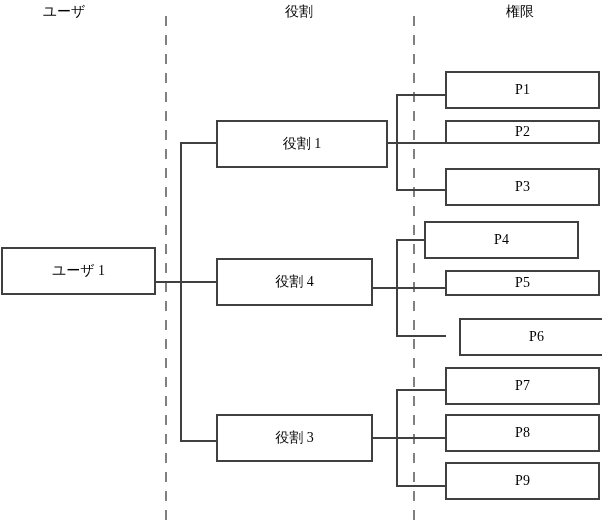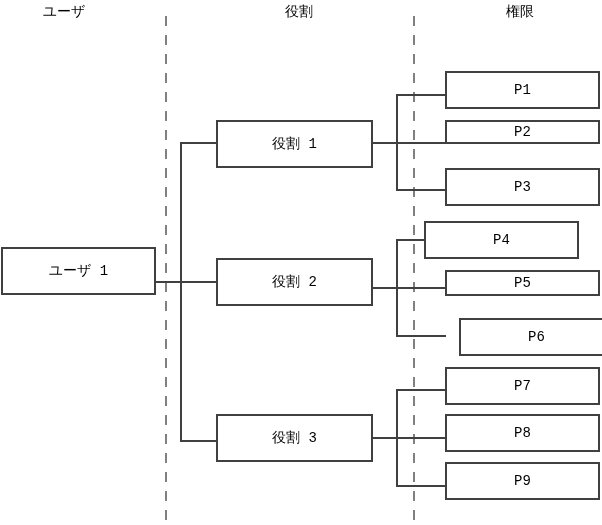--- a/index.html
+++ b/index.html
@@ -5,21 +5,21 @@
   html, body {
     margin: 0;
     padding: 0;
     background: #ffffff;
   }
   .stage {
     position: relative;
     width: 602px;
     height: 525px;
     background: var(--background, #ffffff);
-    font-family: Liberation Mono, monospace;
+    font-family: Liberation Serif, serif;
     overflow: hidden;
   }
   svg.wires {
     position: absolute;
     left: 0;
     top: 0;
     z-index: 1;
   }
   .wire {
     stroke: var(--connector, #404040);
@@ -98,22 +98,22 @@
       <line class="wire" x1="396" y1="486" x2="446" y2="486"></line>
     </g>
   </svg>
 
   <div class="col-header" style="left:14px">ユーザ</div>
   <div class="col-header" style="left:249px">役割</div>
   <div class="col-header" style="left:470px">権限</div>
 
   <div class="box" style="left:1px;top:247px;width:155px;height:48px">ユーザ 1</div>
 
-  <div class="box" style="left:216px;top:120px;width:157px;height:48px">役割 1</div>
-  <div class="box" style="left:216px;top:258px;width:157px;height:48px">役割 2</div>
+  <div class="box" style="left:216px;top:120px;width:172px;height:48px">役割 1</div>
+  <div class="box" style="left:216px;top:258px;width:157px;height:48px">役割 4</div>
   <div class="box" style="left:216px;top:414px;width:157px;height:48px">役割 3</div>
 
   <div class="box" style="left:445px;top:71px;width:155px;height:38px">P1</div>
   <div class="box" style="left:445px;top:120px;width:155px;height:24px">P2</div>
   <div class="box" style="left:445px;top:168px;width:155px;height:38px">P3</div>
   <div class="box" style="left:424px;top:221px;width:155px;height:38px">P4</div>
   <div class="box" style="left:445px;top:270px;width:155px;height:26px">P5</div>
   <div class="box" style="left:459px;top:318px;width:155px;height:38px">P6</div>
   <div class="box" style="left:445px;top:367px;width:155px;height:38px">P7</div>
   <div class="box" style="left:445px;top:414px;width:155px;height:38px">P8</div>

